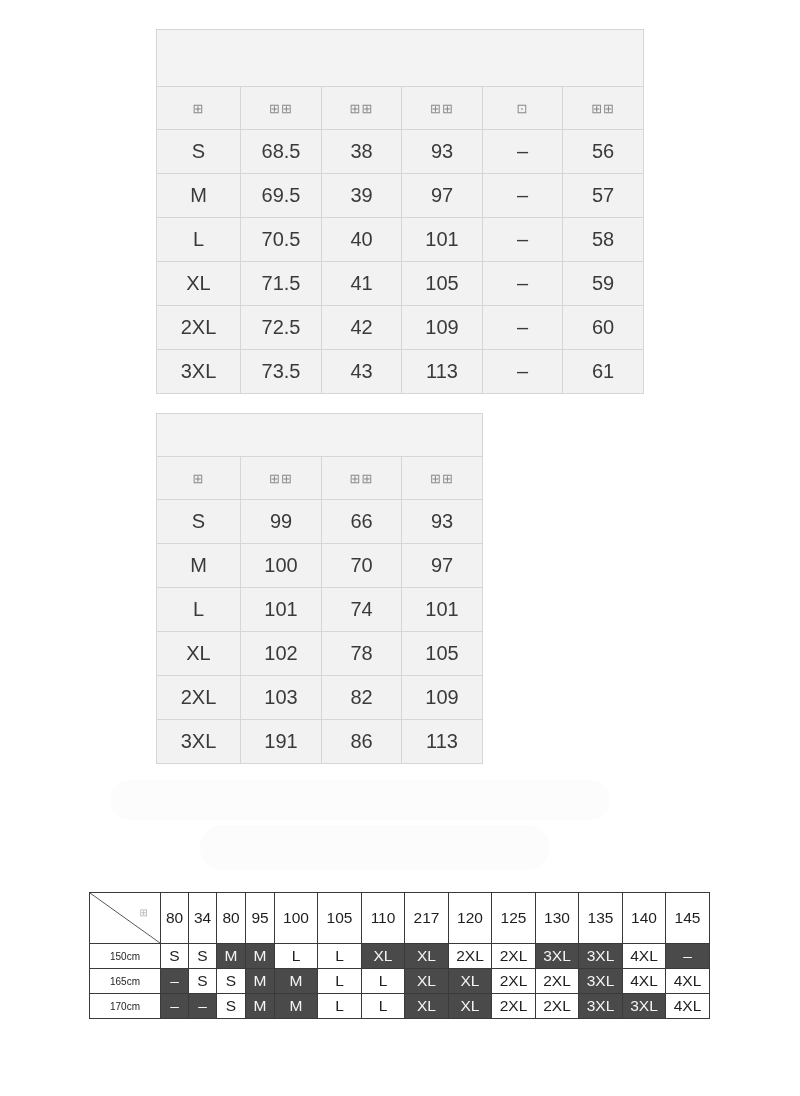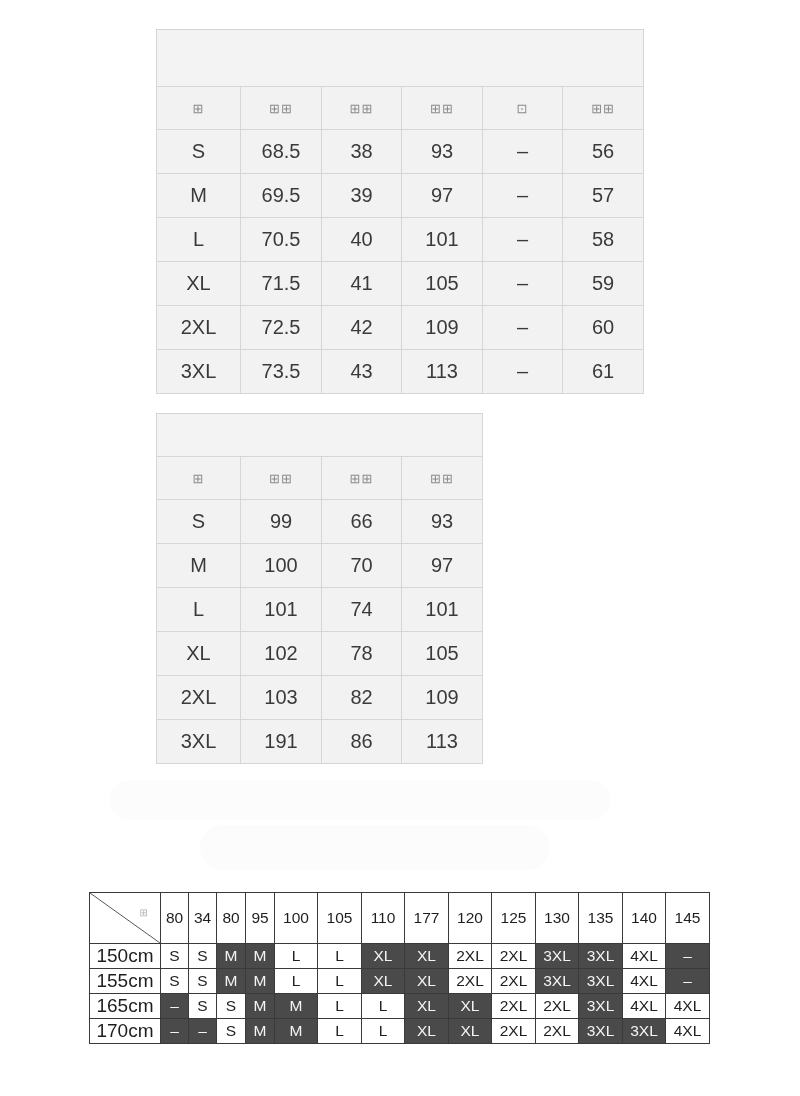--- a/index.html
+++ b/index.html
@@ -13,21 +13,21 @@
 
     #table1 { left: 156px; top: 29px; width: 487px; }
     #table2 { left: 156px; top: 413px; width: 326px; }
 
     .smudge { position: absolute; background: #fcfcfc; border-radius: 40px; }
 
     #chart-table { position: absolute; left: 89px; top: 892px; border-collapse: collapse; table-layout: fixed; background: #fff; }
     #chart-table td { border: 1px solid #3a3a3a; text-align: center; font-size: 15.5px; color: #1e1e1e; padding: 0; height: 24px; }
     #chart-table .hdr td { height: 50px; font-size: 15.5px; }
     #chart-table td.dark { background: #4a4a4a; color: #f4f4f4; border-color: #3a3a3a; }
-    #chart-table td.rowlabel { text-align: center; font-size: 19px; }
+    #chart-table td.rowlabel { text-align: center; font-size: 10px; }
     #chart-table td.corner { position: relative; overflow: hidden; }
     .corner-line { position: absolute; left: 0; top: 0; width: 100%; height: 100%; }
     .corner-text { position: absolute; right: 12px; top: 14px; font-size: 10px; color: #b0b0b0; }
   </style>
 </head>
 <body>
 
 <table id="table1" class="gray-table">
   <colgroup>
     <col style="width:84px">
@@ -185,21 +185,21 @@
           </svg>
         <span class="corner-text">⊞</span>
       </td>
       <td>80</td>
       <td>34</td>
       <td>80</td>
       <td>95</td>
       <td>100</td>
       <td>105</td>
       <td>110</td>
-      <td>177</td>
+      <td>217</td>
       <td>120</td>
       <td>125</td>
       <td>130</td>
       <td>135</td>
       <td>140</td>
       <td>145</td>
     </tr>
   <tr>
         <td class="rowlabel">150cm</td>
         <td>S</td>
@@ -211,37 +211,20 @@
         <td class="dark">XL</td>
         <td class="dark">XL</td>
         <td>2XL</td>
         <td>2XL</td>
         <td class="dark">3XL</td>
         <td class="dark">3XL</td>
         <td>4XL</td>
         <td class="dark">–</td>
       </tr>
       <tr>
-        <td class="rowlabel">155cm</td>
-        <td>S</td>
-        <td>S</td>
-        <td class="dark">M</td>
-        <td class="dark">M</td>
-        <td>L</td>
-        <td>L</td>
-        <td class="dark">XL</td>
-        <td class="dark">XL</td>
-        <td>2XL</td>
-        <td>2XL</td>
-        <td class="dark">3XL</td>
-        <td class="dark">3XL</td>
-        <td>4XL</td>
-        <td class="dark">–</td>
-      </tr>
-      <tr>
         <td class="rowlabel">165cm</td>
         <td class="dark">–</td>
         <td>S</td>
         <td>S</td>
         <td class="dark">M</td>
         <td class="dark">M</td>
         <td>L</td>
         <td>L</td>
         <td class="dark">XL</td>
         <td class="dark">XL</td>

